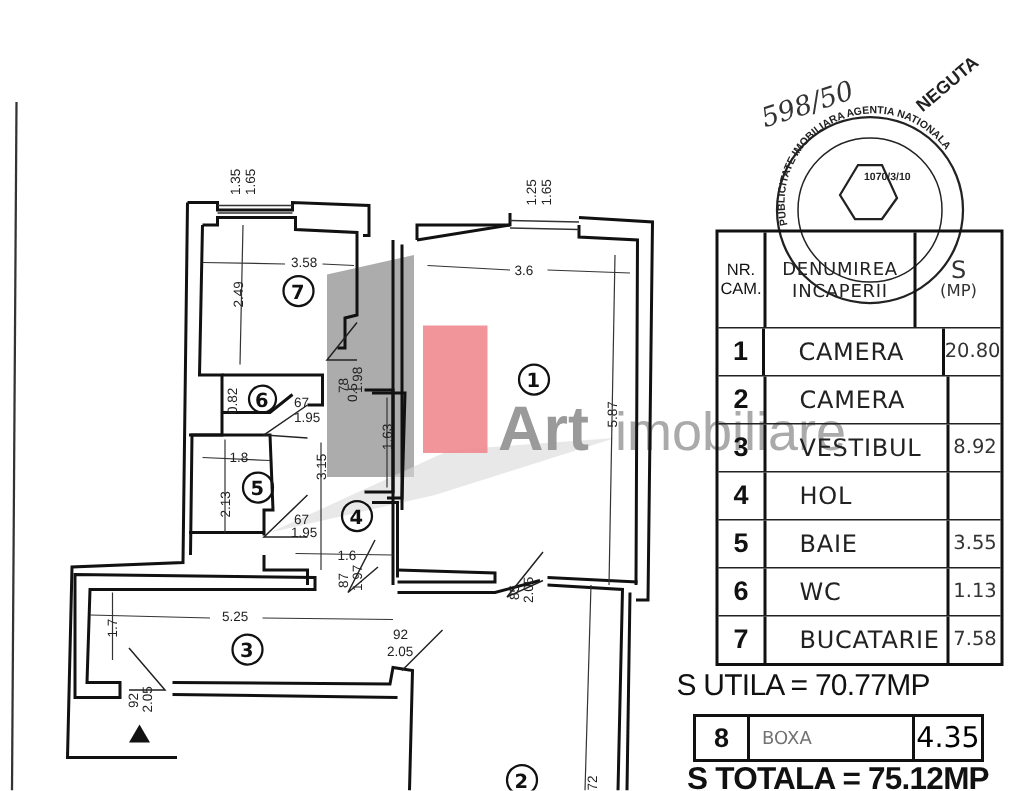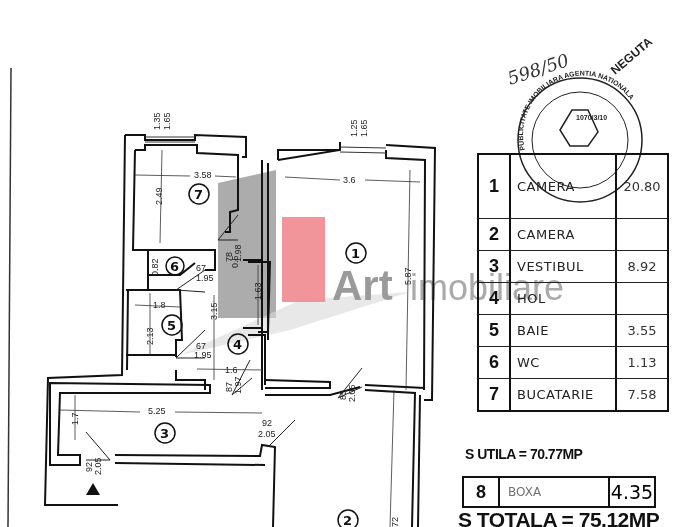--- a/index.html
+++ b/index.html
@@ -10,28 +10,28 @@
   .roomnum{font-family:"DejaVu Sans",sans-serif;font-weight:bold;font-size:13px;fill:#111;}
   .wm-art{font-family:"Liberation Sans",sans-serif;font-weight:bold;font-size:42px;fill:#9a9a9a;}
   .wm-imob{font-family:"Liberation Sans",sans-serif;font-size:36px;fill:#aaaaaa;}
   .stamp-text{font-family:"Liberation Sans",sans-serif;font-size:7px;fill:#222;font-weight:bold;}
   .hand{font-family:"DejaVu Serif",serif;font-style:italic;font-size:18px;fill:#333;}
 
   .tbl{position:absolute;left:477px;top:153px;width:188px;border:2px solid #111;background:transparent;}
   .tbl .row{display:flex;border-top:1px solid #222;height:31px;align-items:center;}
   .tbl .row:first-child{border-top:none;height:63px;}
   .tbl .c1{width:30px;border-right:2px solid #111;height:100%;display:flex;align-items:center;justify-content:center;font-weight:bold;font-size:18px;}
-  .tbl .c2{width:98px;border-right:2px solid #111;height:100%;display:flex;align-items:center;padding-left:6px;font-family:"DejaVu Sans",sans-serif;font-size:13px;letter-spacing:0.5px;color:#222;}
+  .tbl .c2{width:98px;border-right:2px solid #111;height:100%;display:flex;align-items:center;padding-left:22px;font-family:"DejaVu Sans",sans-serif;font-size:16px;letter-spacing:0.5px;color:#222;}
   .tbl .c3{flex:1;height:100%;display:flex;align-items:center;justify-content:center;font-family:"DejaVu Sans",sans-serif;font-size:13px;color:#333;}
   .tbl .hdr .c1{font-weight:normal;font-size:11px;flex-direction:column;line-height:13px;}
   .tbl .hdr .c2{font-size:12px;flex-direction:column;align-items:center;justify-content:center;line-height:15px;padding-left:0;}
   .tbl .hdr .c3{flex-direction:column;font-size:11px;line-height:14px;}
   .tbl .hdr .c3 .s{font-size:16px;}
 
-  .utila{position:absolute;left:465px;top:446px;font-weight:bold;font-size:14px;letter-spacing:-0.5px;color:#111;white-space:nowrap;}
+  .utila{position:absolute;left:451px;top:446px;font-weight:normal;font-size:20px;letter-spacing:-0.5px;color:#111;white-space:nowrap;}
   .boxa{position:absolute;left:462px;top:476px;width:190px;height:28px;border:2px solid #111;display:flex;}
   .boxa .c1{width:34px;border-right:2px solid #111;display:flex;align-items:center;justify-content:center;font-weight:bold;font-size:18px;}
   .boxa .c2{width:100px;border-right:2px solid #111;display:flex;align-items:center;padding-left:8px;font-family:"DejaVu Sans",sans-serif;font-size:12px;color:#737373;}
   .boxa .c3{flex:1;display:flex;align-items:center;justify-content:center;font-family:"DejaVu Sans",sans-serif;font-size:19px;color:#000000;}
   .totala{position:absolute;left:458px;top:508px;font-weight:bold;font-size:21px;letter-spacing:-0.5px;color:#111;white-space:nowrap;}
 </style>
 </head>
 <body>
 
 <svg class="plan" viewBox="0 0 686 527" width="686" height="527">
@@ -172,20 +172,34 @@
     <path d="M560,130 l12,-20 l16,0 l10,22 l-10,14 l-18,0 z" fill="none" stroke="#222" stroke-width="1.5"></path>
     <text x="576" y="120" class="stamp-text">1070/3/10</text>
     <path id="stampArc" d="M525,150 A56,56 0 0 1 640,120" fill="none"></path>
     <text class="stamp-text"><textPath href="#stampArc">PUBLICITATE IMOBILIARA  AGENTIA NATIONALA</textPath></text>
   </g>
   <text x="510" y="85" class="hand" transform="rotate(-18 510 85)">598/50</text>
   <text x="615" y="75" class="stamp-text" style="font-size:12px" transform="rotate(-40 615 75)">NEGUTA</text>
 </svg>
 
 <div class="tbl">
+  <div class="row hdr">
+    <div class="c1">
+      <span>NR.</span>
+      <span>CAM.</span>
+    </div>
+    <div class="c2">
+      <span>DENUMIREA</span>
+      <span>INCAPERII</span>
+    </div>
+    <div class="c3">
+      <span class="s">S</span>
+      <span>(MP)</span>
+    </div>
+  </div>
   <div class="row">
     <div class="c1">1</div>
     <div class="c2">CAMERA</div>
     <div class="c3">20.80</div>
   </div>
   <div class="row">
     <div class="c1">2</div>
     <div class="c2">CAMERA</div>
   </div>
   <div class="row">

